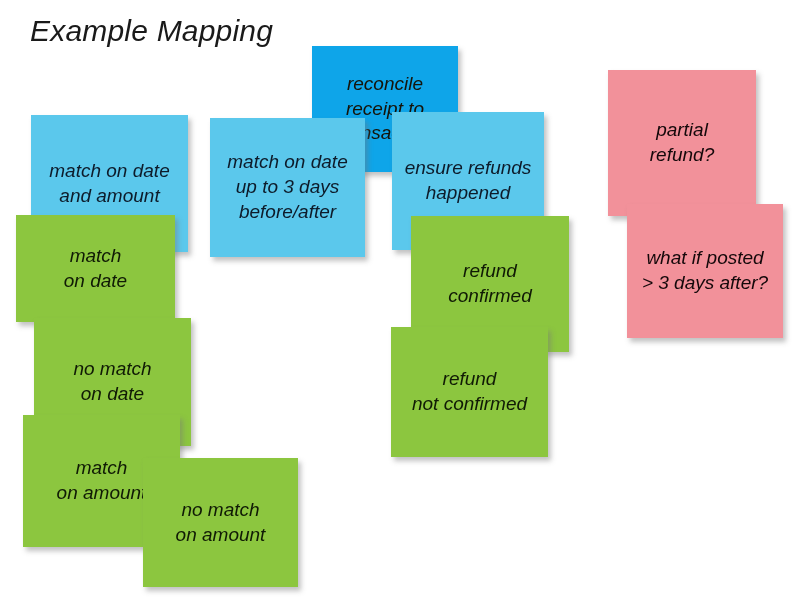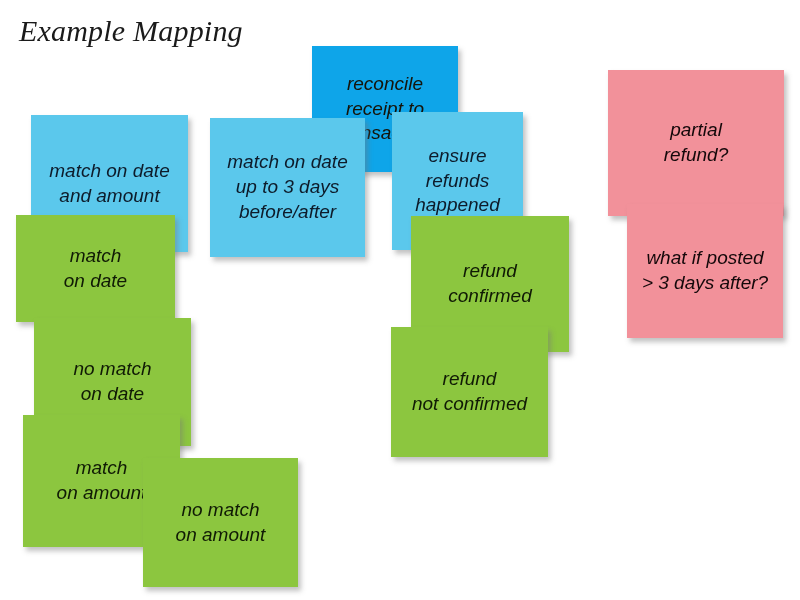--- a/index.html
+++ b/index.html
@@ -20,30 +20,29 @@
   #board {
     position: absolute;
     inset: 0;
     width: 800px;
     height: 600px;
   }
 
   
   .board-title {
     position: absolute;
-    left: 19px;
+    left: 30px;
     top: 14px;
     font-size: 30px;
     font-style: italic;
     font-weight: 400;
     color: #1a1a1a;
     letter-spacing: 0.2px;
     white-space: nowrap;
     line-height: 1.1;
-    font-family: Liberation Serif, serif;
   }
 
   
   .note {
     position: absolute;
     box-sizing: border-box;
     display: flex;
     align-items: center;
     justify-content: center;
     text-align: center;
@@ -86,21 +85,21 @@
     </div>
     <div class="note blue" style="left: 31px; top: 115px; width: 157px; height: 137px; z-index: 2; font-size: 19px;">
       <span class="note-text">match on date
 and amount</span>
     </div>
     <div class="note blue" style="left: 210px; top: 118px; width: 155px; height: 139px; z-index: 2; font-size: 19px;">
       <span class="note-text">match on date
 up to 3 days
 before/after</span>
     </div>
-    <div class="note blue" style="left: 392px; top: 112px; width: 131px; height: 138px; z-index: 2; font-size: 19px;">
+    <div class="note blue" style="left: 392px; top: 112px; width: 152px; height: 138px; z-index: 2; font-size: 19px;">
       <span class="note-text">ensure refunds
 happened</span>
     </div>
     <div class="note green" style="left: 16px; top: 215px; width: 159px; height: 107px; z-index: 3; font-size: 19px;">
       <span class="note-text">match
 on date</span>
     </div>
     <div class="note green" style="left: 34px; top: 318px; width: 157px; height: 128px; z-index: 4; font-size: 19px;">
       <span class="note-text">no match
 on date</span>
@@ -114,21 +113,21 @@
 on amount</span>
     </div>
     <div class="note green" style="left: 411px; top: 216px; width: 158px; height: 136px; z-index: 3; font-size: 19px;">
       <span class="note-text">refund
 confirmed</span>
     </div>
     <div class="note green" style="left: 391px; top: 327px; width: 157px; height: 130px; z-index: 4; font-size: 19px;">
       <span class="note-text">refund
 not confirmed</span>
     </div>
-    <div class="note pink" style="left: 608px; top: 70px; width: 176px; height: 146px; z-index: 2; font-size: 19px;">
+    <div class="note pink" style="left: 608px; top: 70px; width: 148px; height: 146px; z-index: 2; font-size: 19px;">
       <span class="note-text">partial
 refund?</span>
     </div>
     <div class="note pink" style="left: 627px; top: 204px; width: 156px; height: 134px; z-index: 3; font-size: 19px;">
       <span class="note-text">what if posted
 &gt; 3 days after?</span>
     </div>
   </div>
 
 </body></html>

